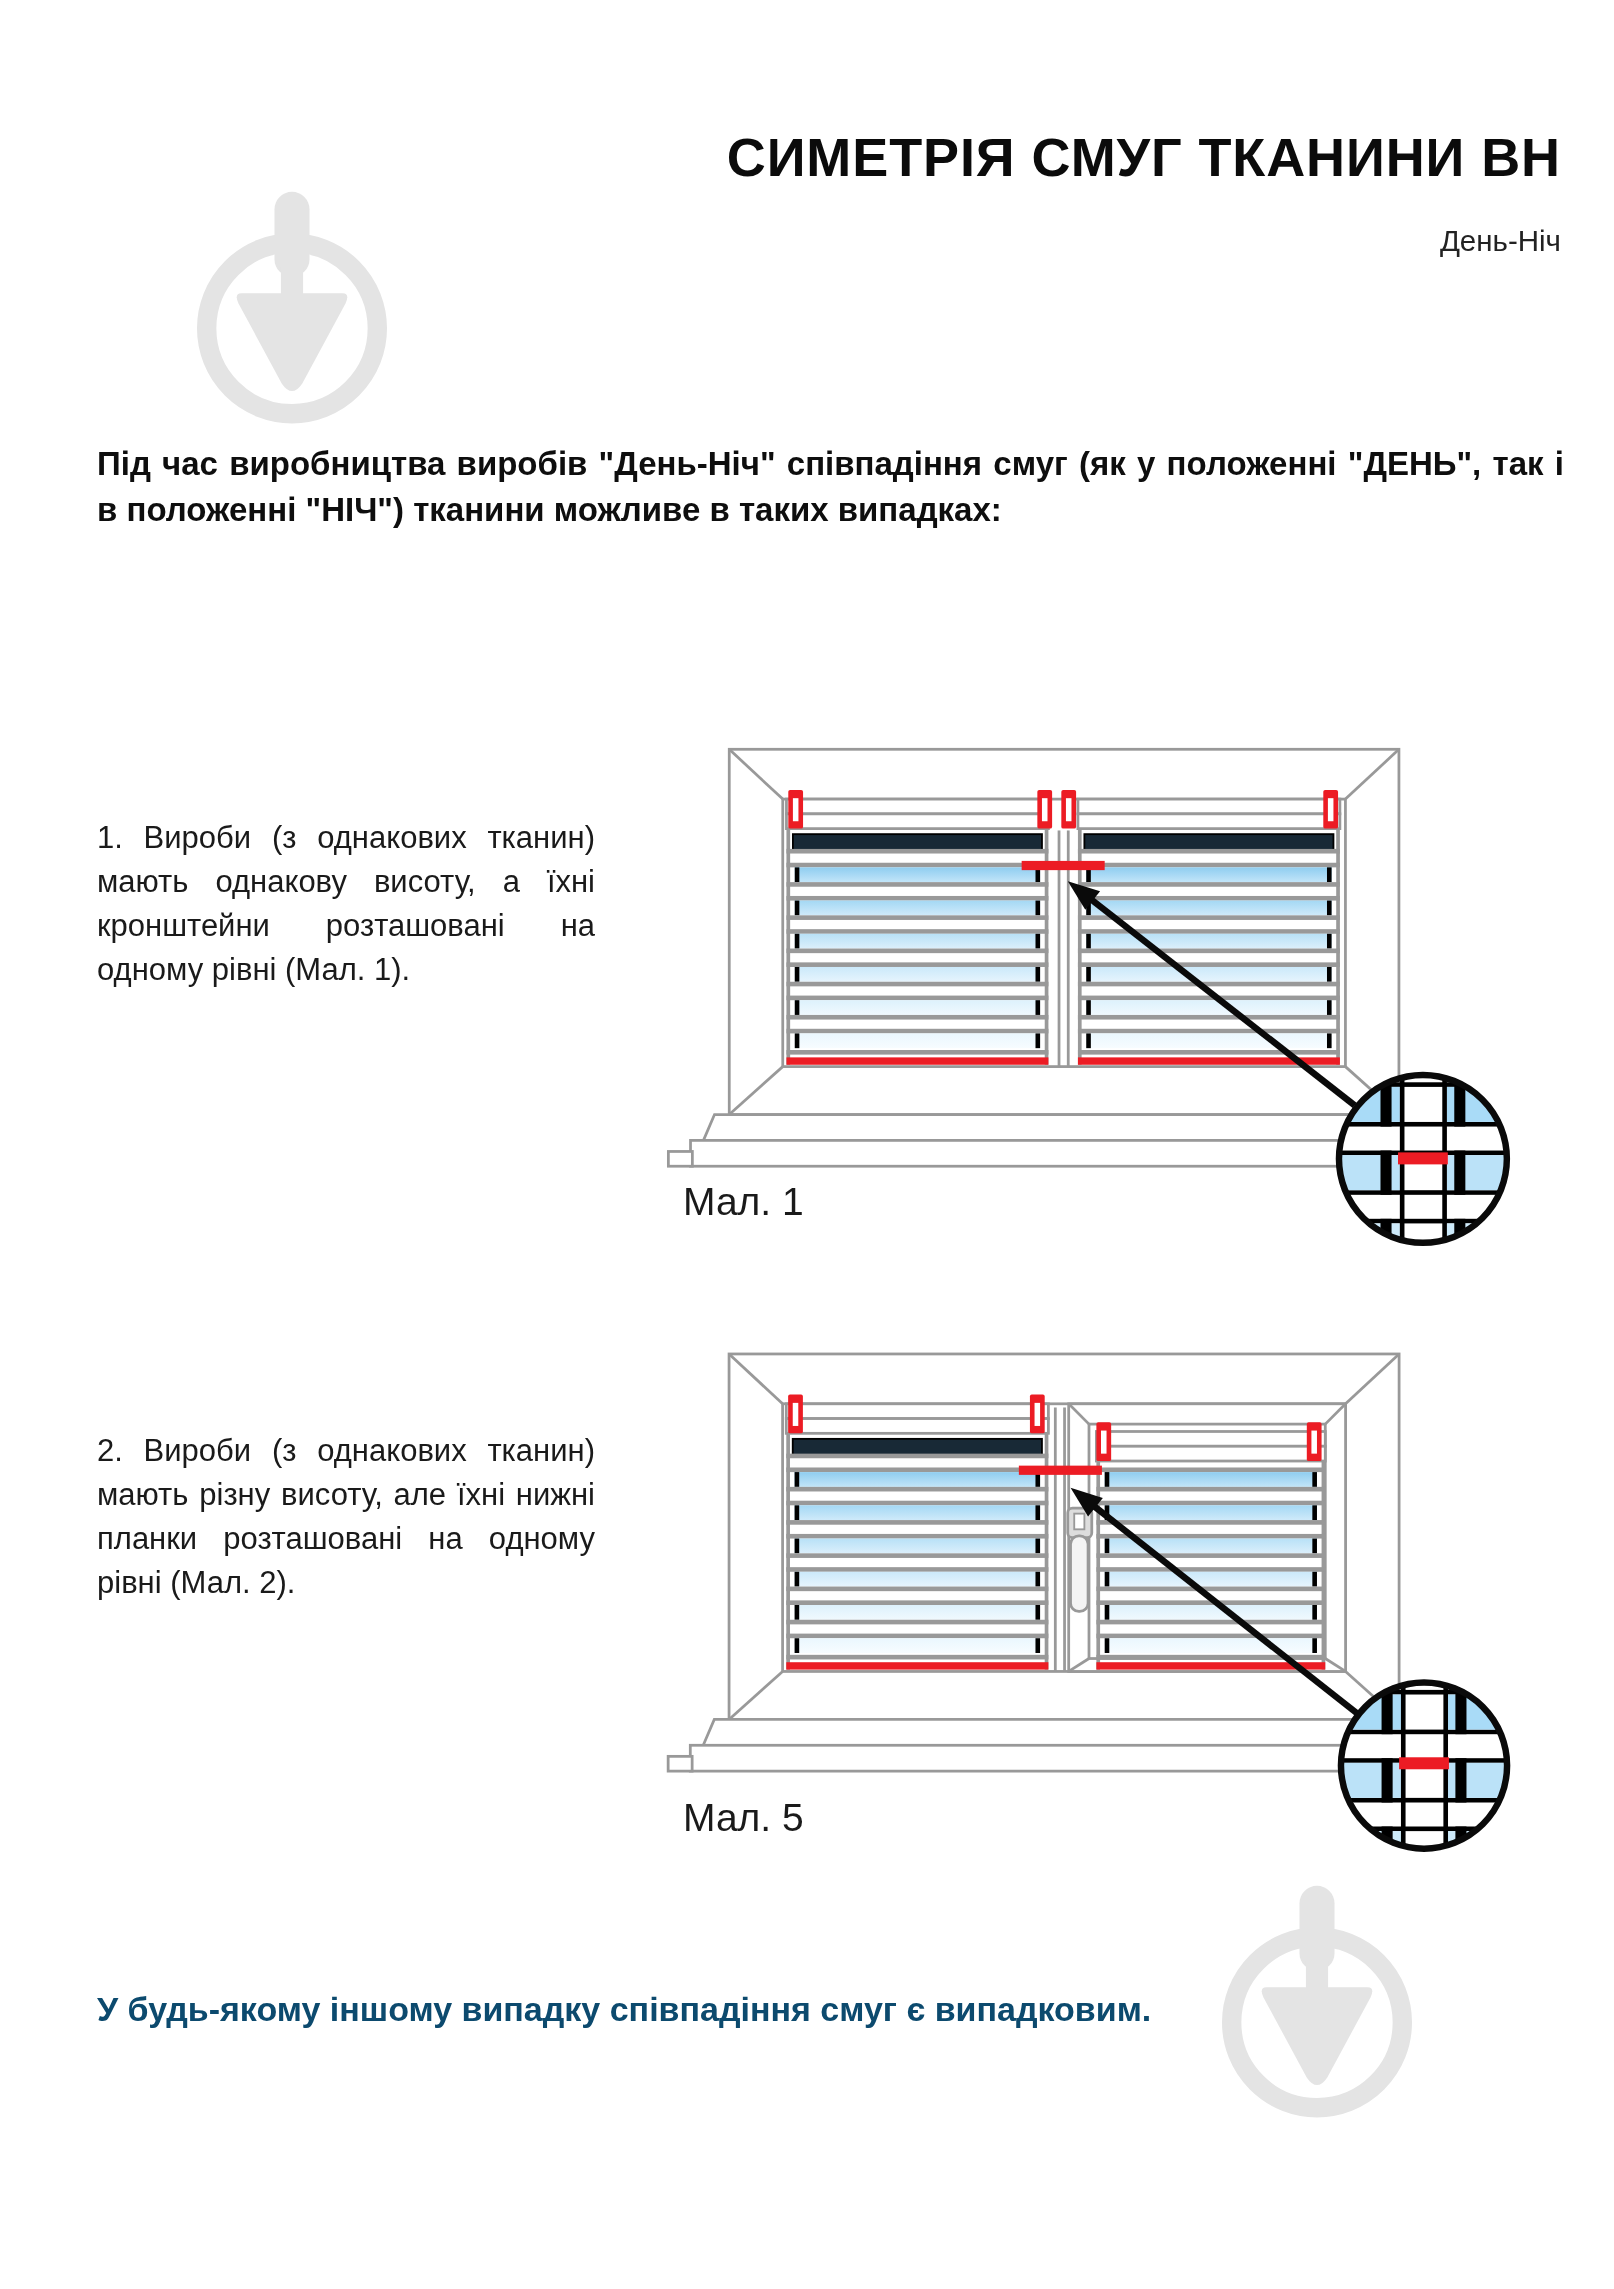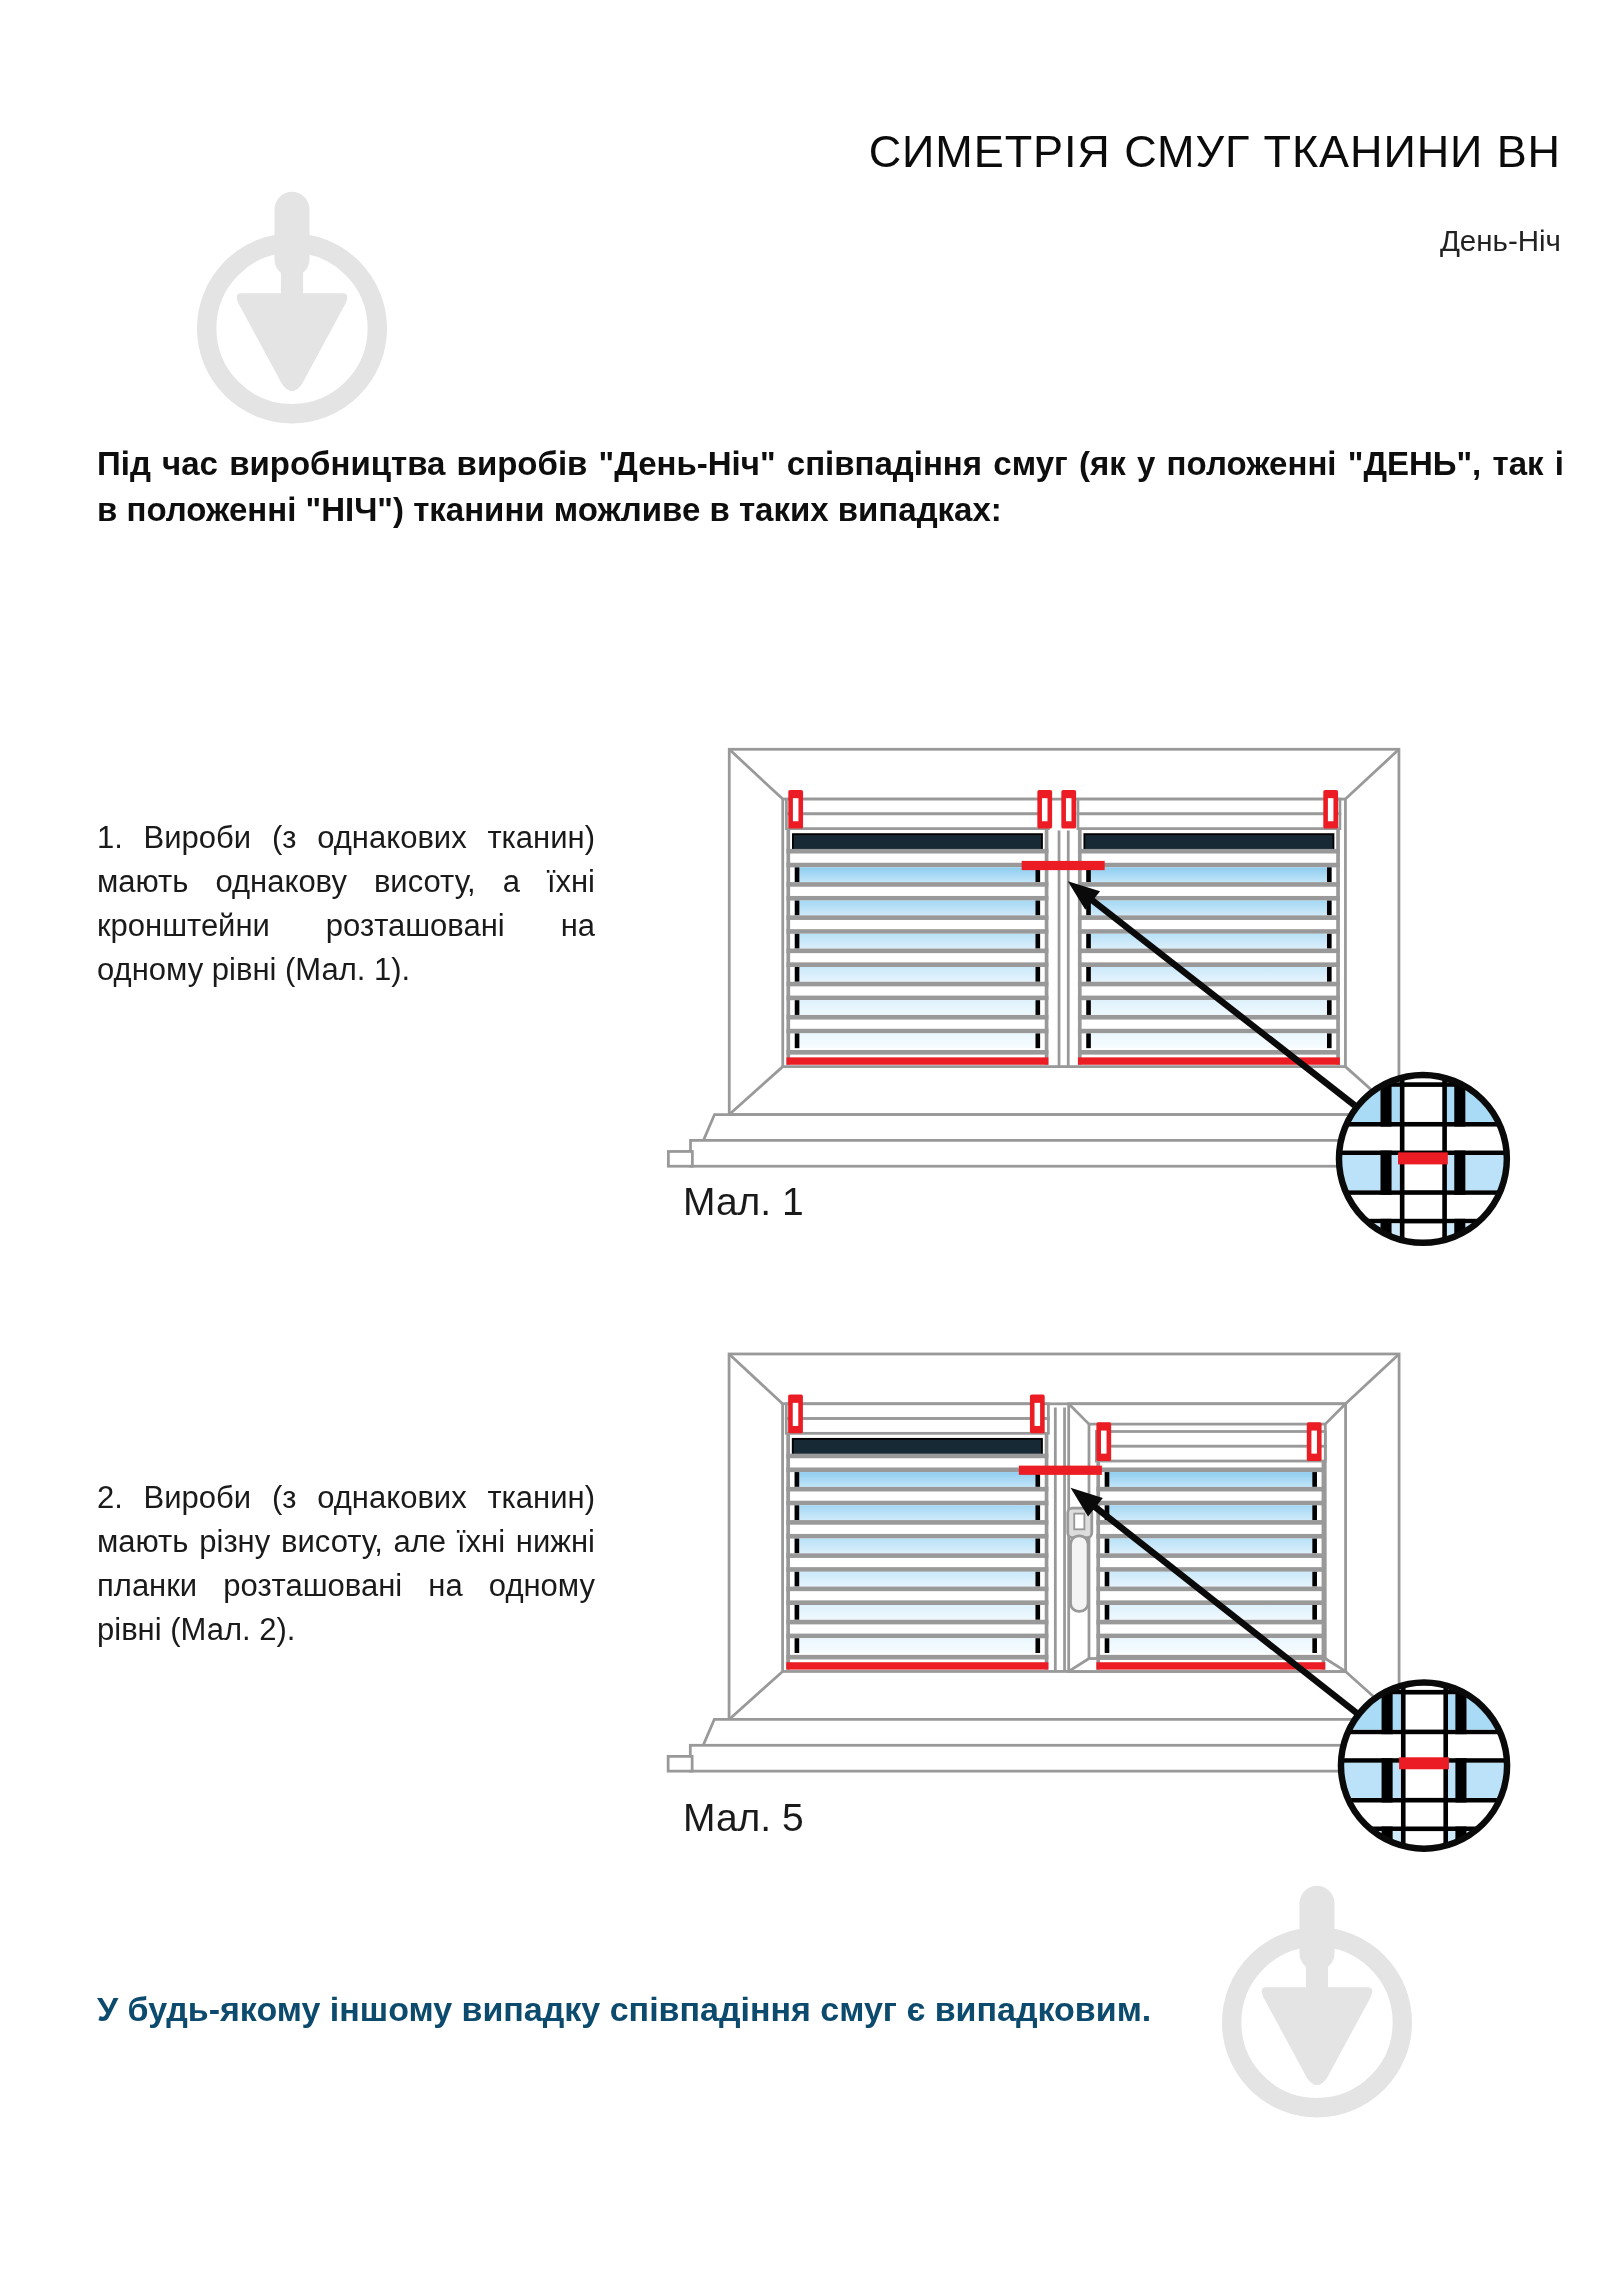--- a/index.html
+++ b/index.html
@@ -3,28 +3,28 @@
 <meta charset="utf-8">
 <style>
   html,body{margin:0;padding:0;background:#fff;}
   .page{position:relative;width:1614px;height:2290px;background:#ffffff;overflow:hidden;
         font-family:"Liberation Sans", sans-serif;color:#111;}
   .page *{box-sizing:border-box;}
   .wm{position:absolute;width:192px;height:238px;}
   .wm-top{left:196px;top:190px;}
   .wm-bottom{left:1221px;top:1884px;}
   .title{position:absolute;left:369px;right:53px;top:126px;margin:0;text-align:right;
-         font-size:45px;font-weight:normal;letter-spacing:0.9px;color:#0b0b0b;}
+         font-size:54px;font-weight:bold;letter-spacing:0.9px;color:#0b0b0b;}
   .subtitle{position:absolute;right:53px;top:224px;font-size:29.5px;color:#222;text-align:right;}
   .intro{position:absolute;left:97px;width:1467px;top:441px;margin:0;
          font-size:33px;font-weight:bold;line-height:46px;text-align:justify;color:#0e0e0e;}
   .item{position:absolute;left:97px;width:498px;margin:0;font-size:31px;line-height:44px;
         text-align:justify;color:#1a1a1a;}
   .item1{top:816px;}
-  .item2{top:1476px;}
+  .item2{top:1429px;}
   .fig{position:absolute;}
   .caption{position:absolute;left:683px;font-size:39px;color:#1a1a1a;}
   .cap1{top:1180px;}
   .cap2{top:1796px;}
   .footer-note{position:absolute;left:97px;width:1117px;top:1990px;margin:0;
          font-size:34px;font-weight:bold;color:#0c4a6e;}
 </style>
 </head>
 <body>
 

